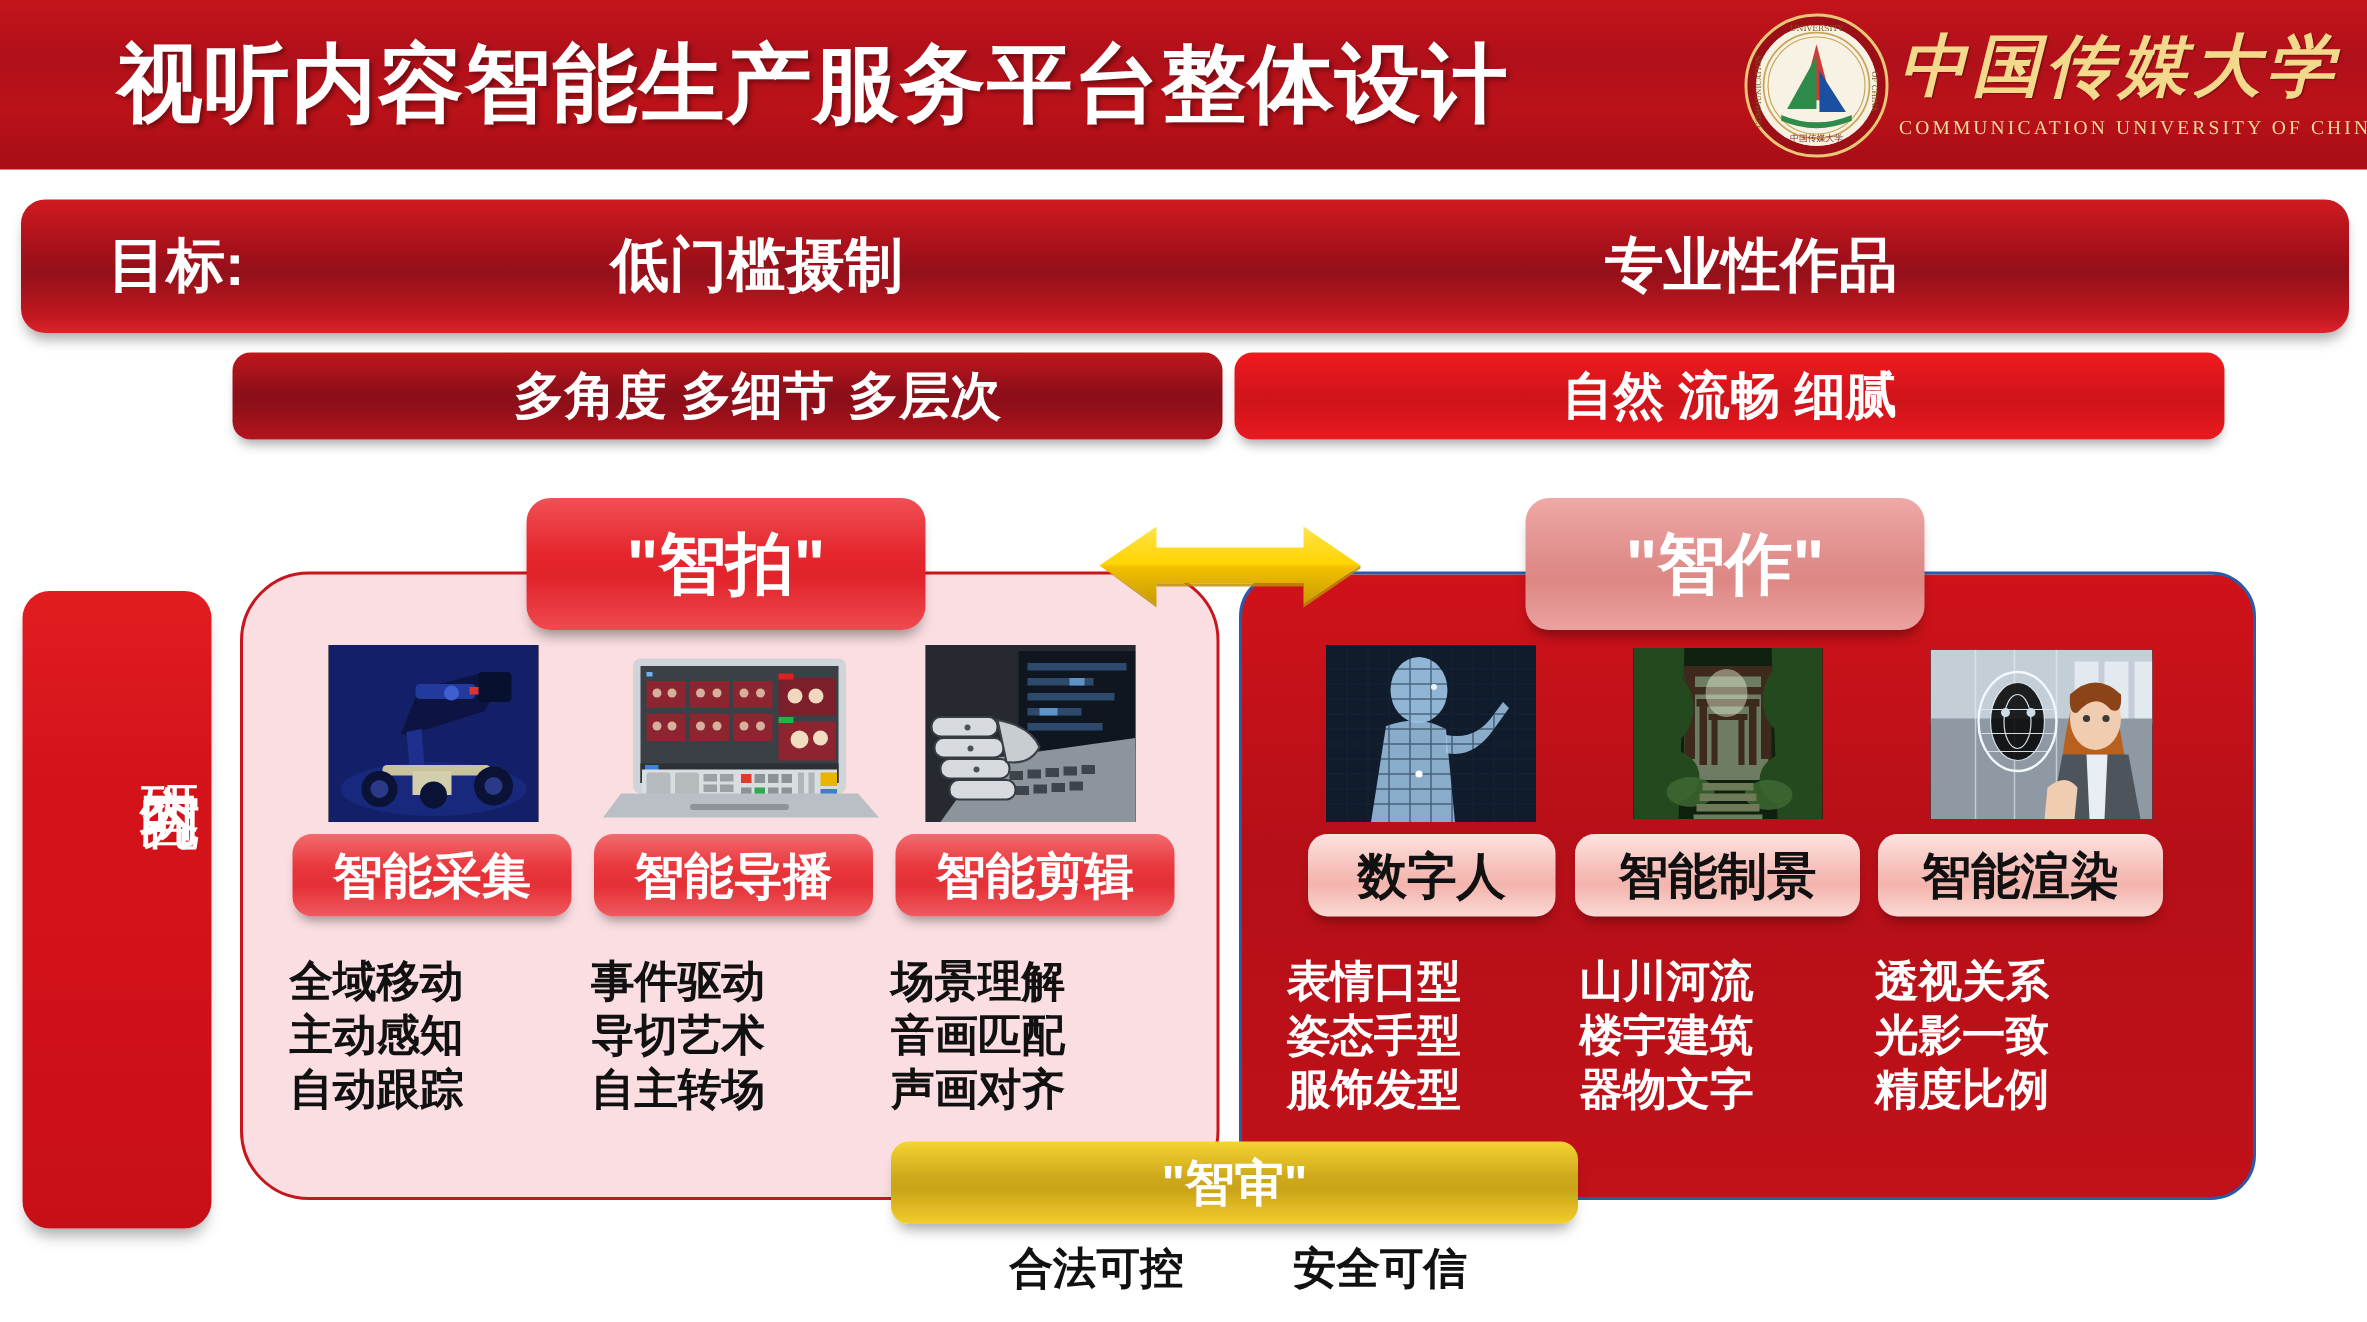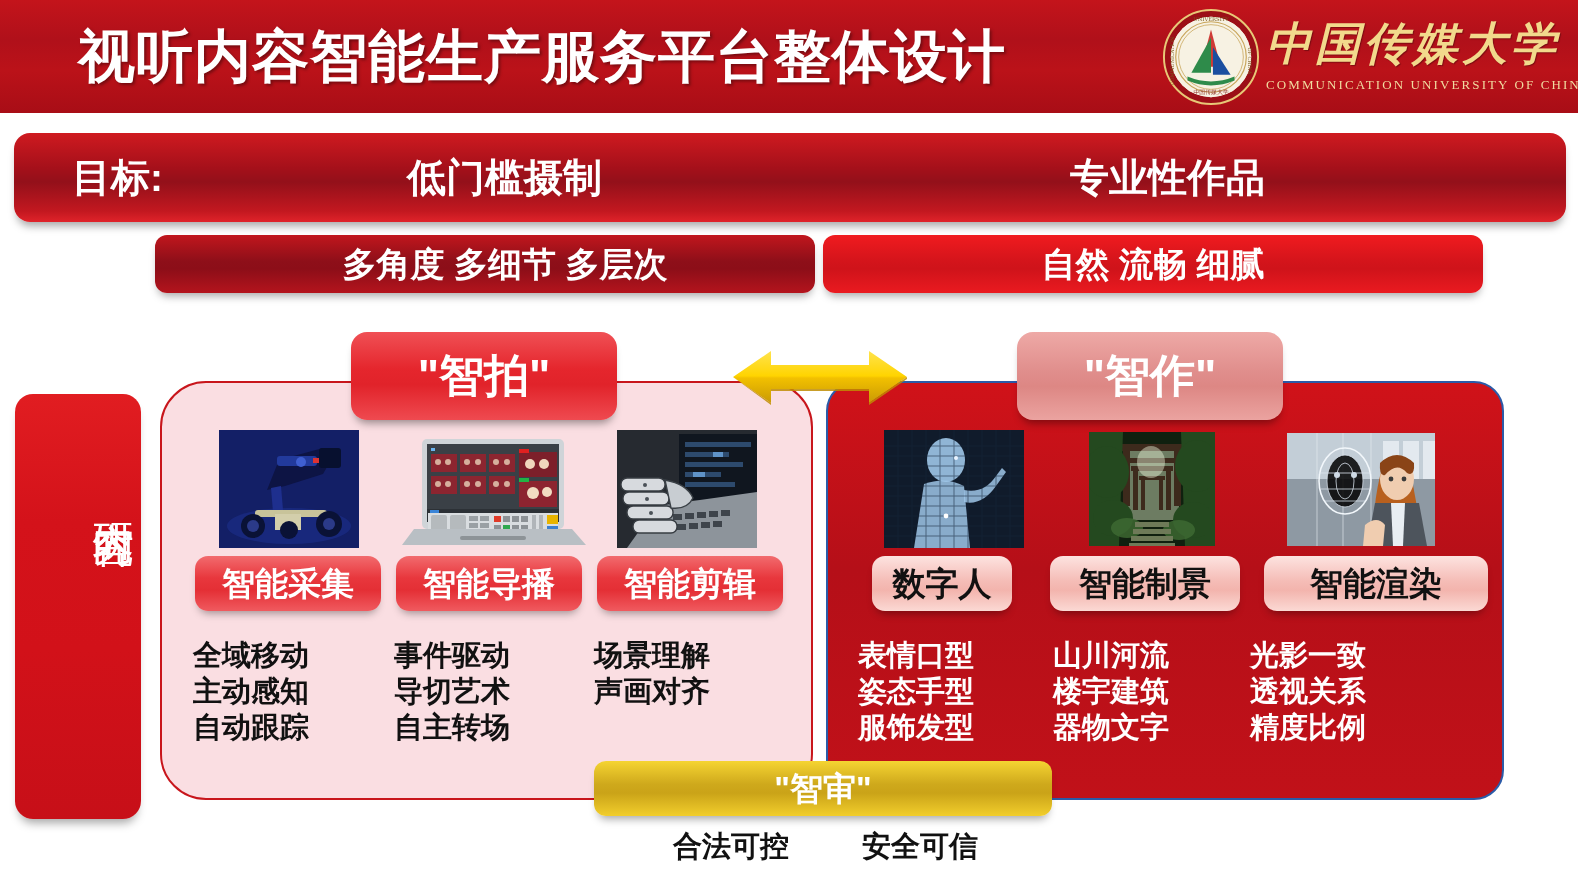--- a/index.html
+++ b/index.html
@@ -89,23 +89,23 @@
   .chip { position:absolute; height:55px; border-radius:13px; font-size:33px;
     font-weight:bold; text-align:center; line-height:55px; white-space:nowrap;
     box-shadow:0 6px 8px -4px rgba(0,0,0,.38); }
   .chip-red { color:#fff;
     background:linear-gradient(180deg,#f26b6e 0%,#e8373d 40%,#e42f35 62%,#f05a5f 100%); }
   .chip-pink { color:#111;
     background:linear-gradient(180deg,#fde3e0 0%,#f5bdb7 45%,#f3b4ad 62%,#fbd9d4 100%); }
   .chip-l1 { left:195px; top:556px; width:186px; }
   .chip-l2 { left:396px; top:556px; width:186px; }
   .chip-l3 { left:597px; top:556px; width:186px; }
-  .chip-r1 { left:872px; top:556px; width:140px; }
+  .chip-r1 { left:872px; top:556px; width:165px; }
   .chip-r2 { left:1050px; top:556px; width:190px; }
-  .chip-r3 { left:1252px; top:556px; width:224px;margin-left:12px; }
+  .chip-r3 { left:1252px; top:556px; width:190px; }
 
   
   .flist { position:absolute; width:190px; font-size:29px; font-weight:bold;
     line-height:36px; text-align:left; }
   .flist-dark { color:#111; }
   .flist-light { color:#fff; }
   .fl-1 { left:193px; top:637px; }
   .fl-2 { left:394px; top:637px; }
   .fl-3 { left:594px; top:637px; }
   .fr-1 { left:858px; top:637px; }
@@ -439,36 +439,37 @@
     <div>主动感知</div>
     <div>自动跟踪</div>
   </div>
   <div class="flist flist-dark fl-2">
     <div>事件驱动</div>
     <div>导切艺术</div>
     <div>自主转场</div>
   </div>
   <div class="flist flist-dark fl-3">
     <div>场景理解</div>
+    <div>音画匹配</div>
     <div>声画对齐</div>
   </div>
 
   <div class="flist flist-light fr-1">
     <div>表情口型</div>
     <div>姿态手型</div>
     <div>服饰发型</div>
   </div>
   <div class="flist flist-light fr-2">
     <div>山川河流</div>
     <div>楼宇建筑</div>
     <div>器物文字</div>
   </div>
   <div class="flist flist-light fr-3">
+    <div>透视关系</div>
     <div>光影一致</div>
-    <div>透视关系</div>
     <div>精度比例</div>
   </div>
 
   <div class="audit-bar">"智审"</div>
   <div class="audit-sub audit-sub-a">合法可控</div>
   <div class="audit-sub audit-sub-b">安全可信</div>
 
 </div>
 
 </body></html>

